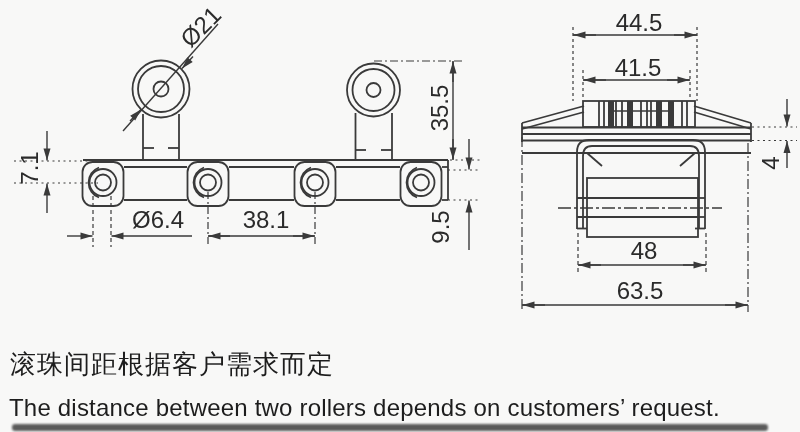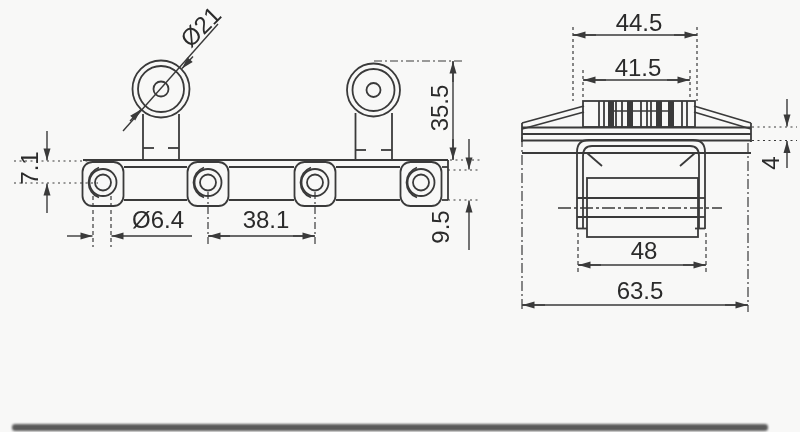--- a/index.html
+++ b/index.html
@@ -245,15 +245,17 @@
     </g>
   </g>
 
   <text class="dim-t" x="639" y="31" text-anchor="middle">44.5</text>
   <text class="dim-t" x="638" y="76" text-anchor="middle">41.5</text>
   <text class="dim-t" x="771" y="171" text-anchor="middle" transform="rotate(-90 771 163)">4</text>
   <text class="dim-t" x="644" y="259" text-anchor="middle">48</text>
   <text class="dim-t" x="640" y="299" text-anchor="middle">63.5</text>
 </svg>
 
+<div class="note-zh">滚珠间距根据客户需求而定</div>
+<div class="note-en">The distance between two rollers depends on customers’ request.</div>
 <div class="cut-bar"></div>
 
 </div>
 
 </body></html>

